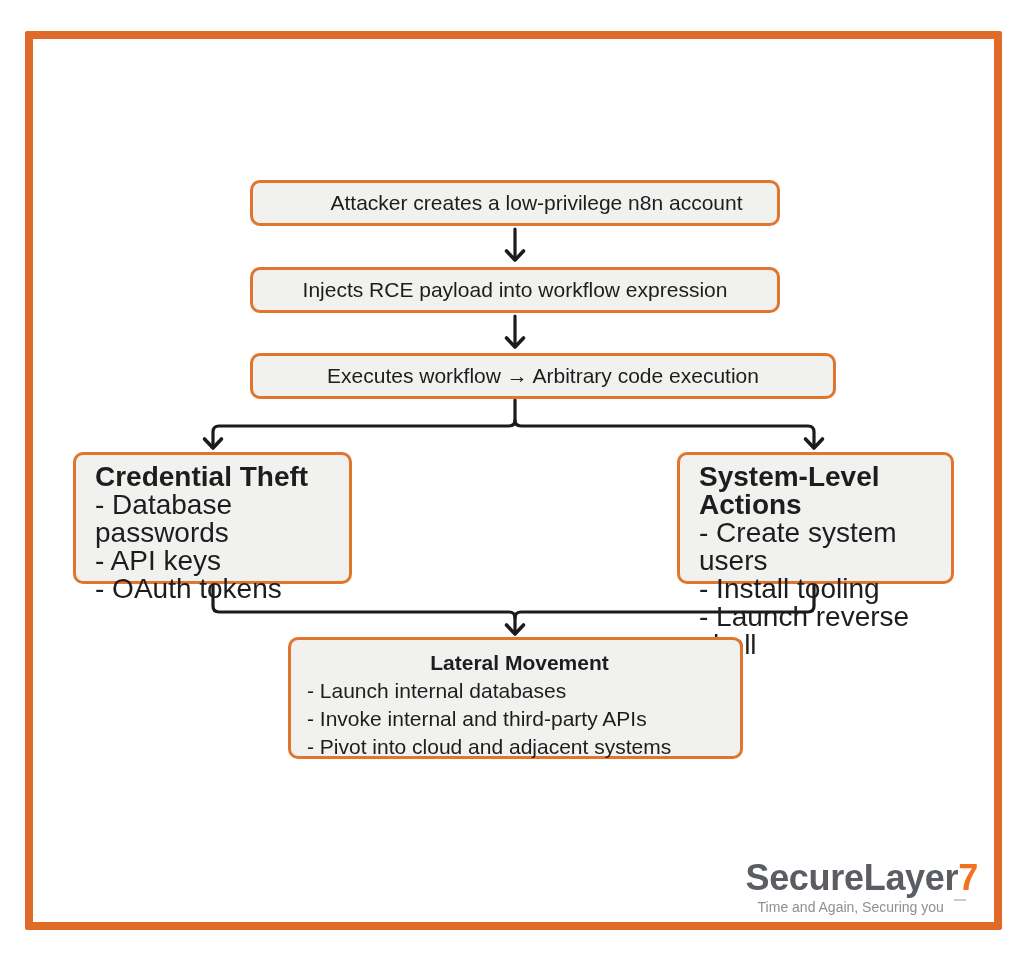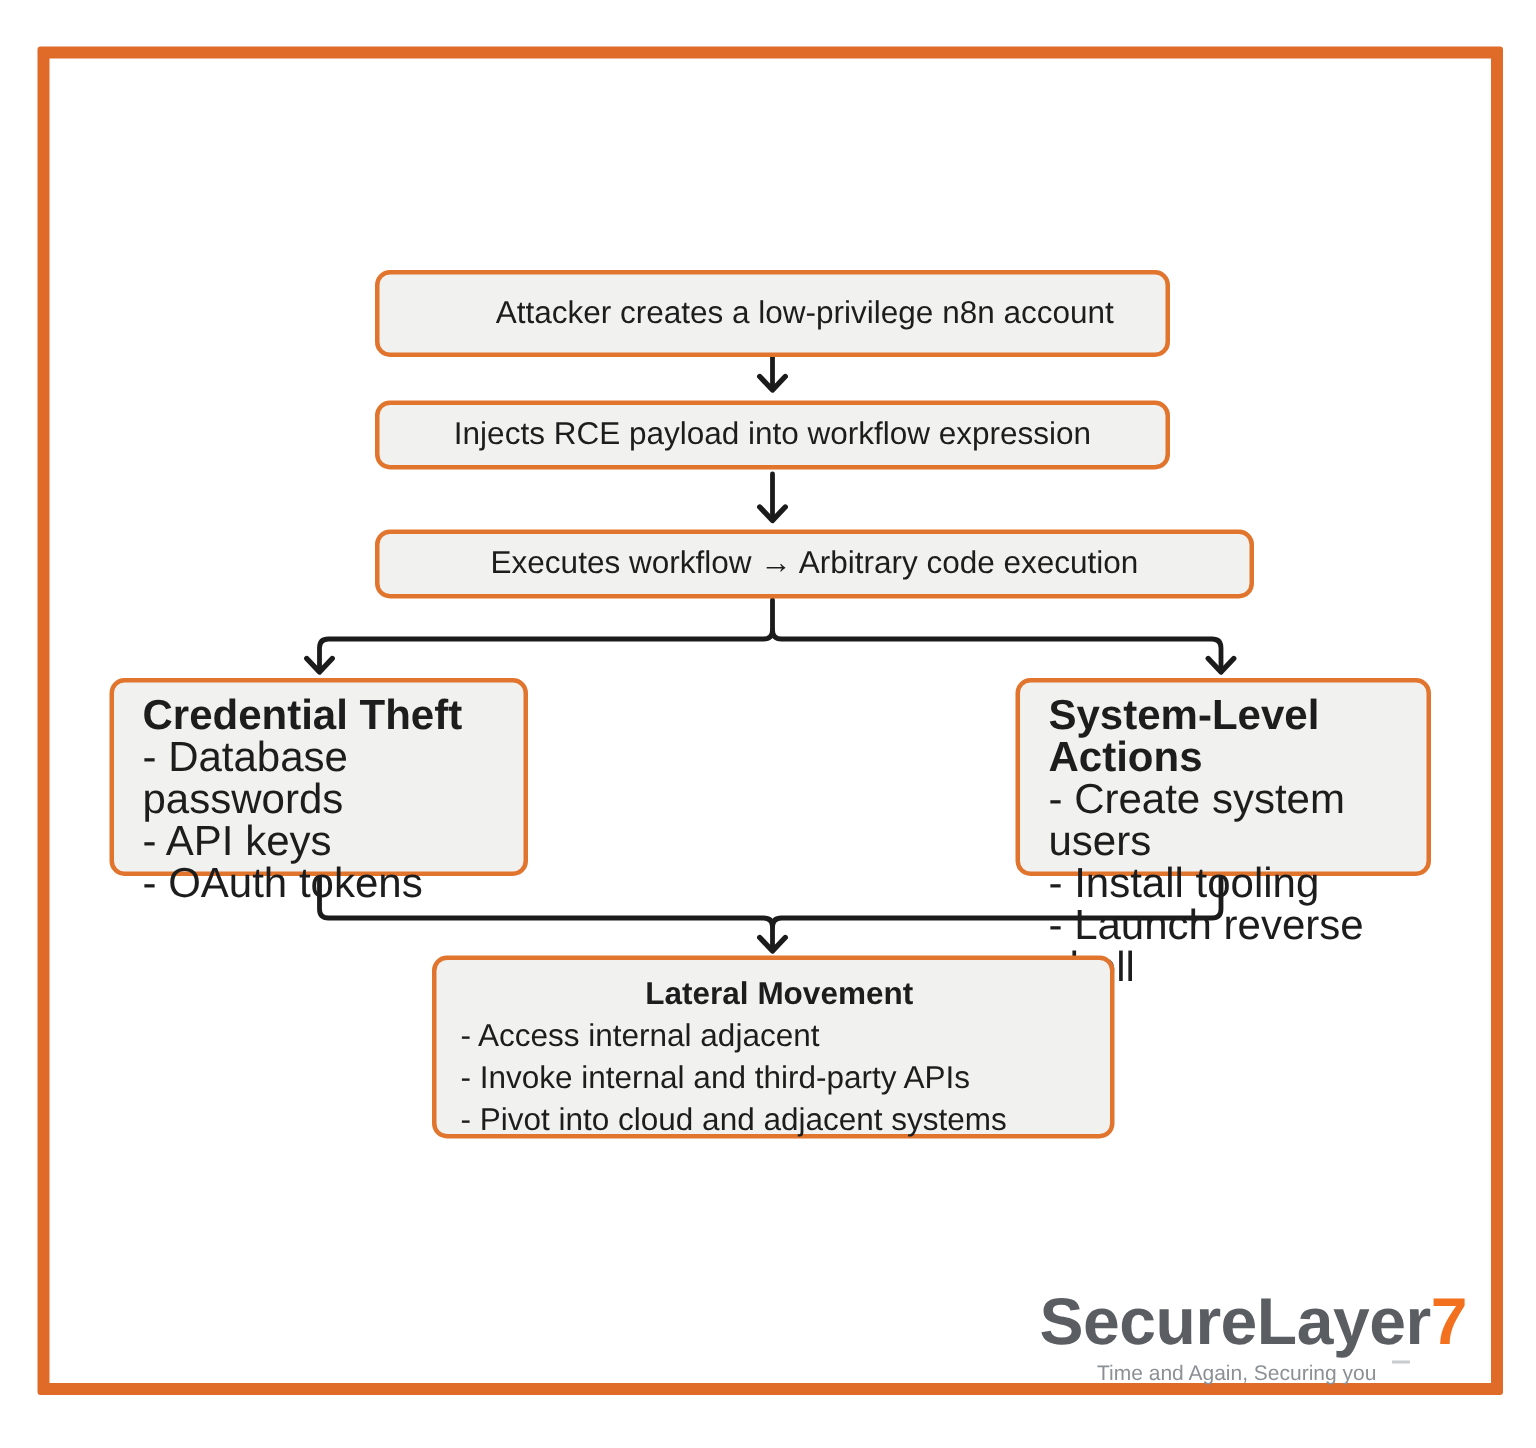--- a/index.html
+++ b/index.html
@@ -29,21 +29,21 @@
     border-radius: 10px;
     color: var(--text, #1d1d1d);
   }
   .step {
     display: flex;
     align-items: center;
     justify-content: center;
     font-size: 21px;
     text-align: center;
   }
-  #step1 { left: 250px; top: 180px; width: 530px; height: 58px; padding-left: 43px; }
+  #step1 { left: 250px; top: 180px; width: 530px; height: 46px; padding-left: 43px; }
   #step2 { left: 250px; top: 267px; width: 530px; height: 46px; }
   #step3 { left: 250px; top: 353px; width: 586px; height: 46px; }
   .branch {
     font-size: 28px;
     line-height: 28px;
     padding: 8px 8px 0 19px;
   }
   #branch-left  { left: 73px;  top: 452px; width: 279px; height: 132px; }
   #branch-right { left: 677px; top: 452px; width: 277px; height: 132px; }
   .branch .title { font-weight: bold; }
@@ -76,21 +76,21 @@
     stroke-linejoin: round;
   }
   .logo {
     position: absolute;
     right: 46px; top: 859px;
     display: flex;
     flex-direction: column;
     align-items: center;
   }
   .logo .brand {
-    font-size: 44px;
+    font-size: 36px;
     font-weight: bold;
     letter-spacing: -0.3px;
     line-height: 1.05;
     color: var(--brand, #5a5e62);
     white-space: nowrap;
   }
   .logo .brand .seven { color: var(--seven, #f3701e); }
   .logo .tagline-row {
     display: flex;
     align-items: flex-start;
@@ -160,21 +160,21 @@
     <ul class="plain">
         <li>- Create system users</li>
         <li>- Install tooling</li>
         <li>- Launch reverse shell</li>
       </ul>
   </div>
 
   <div class="node" id="merge-box">
     <div class="title">Lateral Movement</div>
     <ul class="plain">
-        <li>- Access internal adjacent</li>
+        <li>- Launch internal databases</li>
         <li>- Invoke internal and third-party APIs</li>
         <li>- Pivot into cloud and adjacent systems</li>
       </ul>
   </div>
 
   <div class="logo">
     <div class="brand">
       <span>SecureLayer</span><span class="seven">7</span>
     </div>
     <div class="tagline-row">

